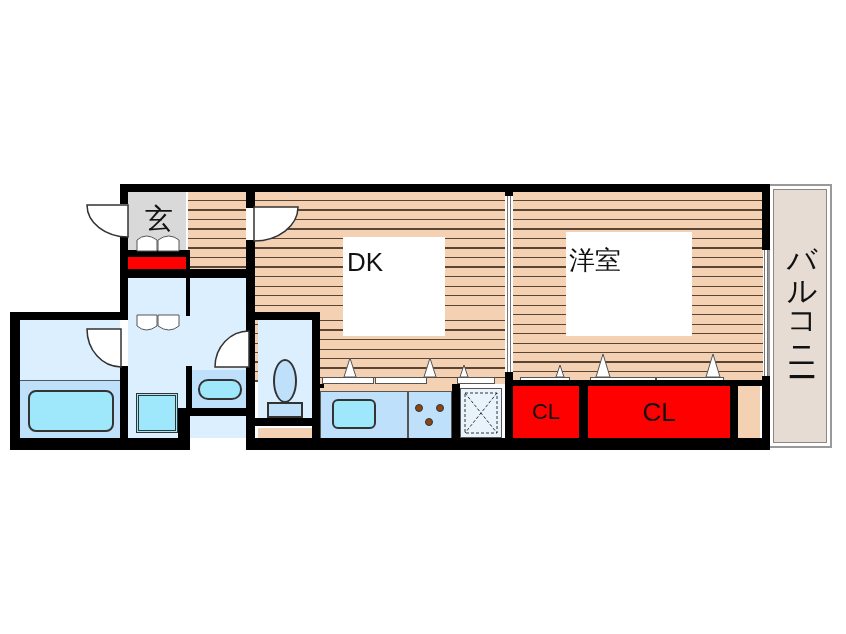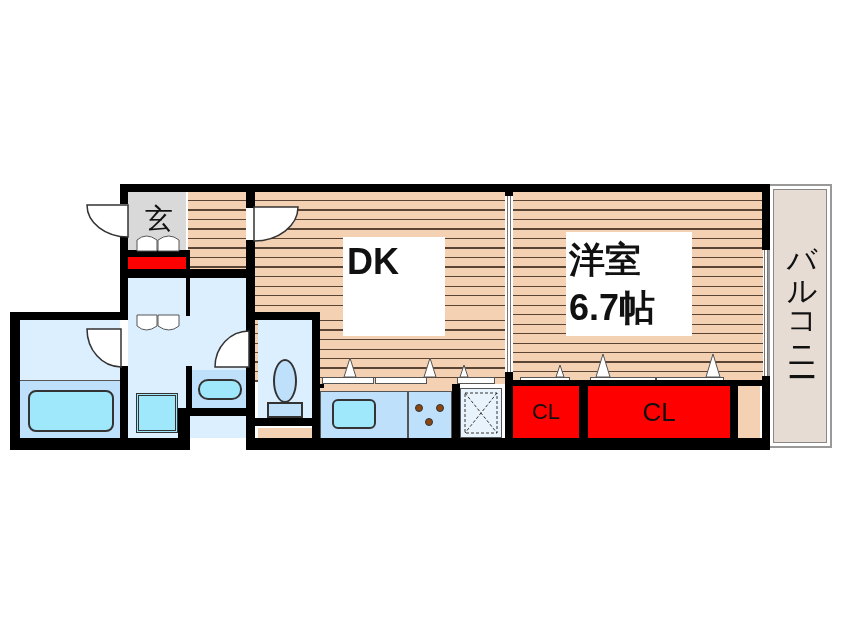--- a/index.html
+++ b/index.html
@@ -4,21 +4,21 @@
 <style>
   html,body{margin:0;padding:0;background:#fff;}
   body{width:846px;height:634px;position:relative;overflow:hidden;font-family:"Liberation Sans","DejaVu Sans",sans-serif;}
   .abs{position:absolute;box-sizing:border-box;}
   .wall{position:absolute;background:#000;}
   .floor{position:absolute;background:#f5d1b4;background-image:repeating-linear-gradient(to bottom,#f5d1b4 0px,#f5d1b4 8px,#5a4535 8px,#5a4535 9.5px);}
   .tile{position:absolute;background:#dcefff;}
   .entry{position:absolute;background:#d9d9d9;}
   .red{position:absolute;background:#ff0000;}
   .label-box{position:absolute;background:#fff;}
-  .room-label{position:absolute;font-size:36px;line-height:44px;color:#111;white-space:pre;font-weight:bold;}
+  .room-label{position:absolute;font-size:26px;line-height:44px;color:#111;white-space:pre;}
   .cl{position:absolute;color:#111;font-size:22px;display:flex;align-items:center;justify-content:center;}
 </style>
 </head>
 <body>
 
 <div class="abs" style="left:0;top:0;width:846px;height:634px;">
 
   <div class="abs" style="left:768px;top:184px;width:64px;height:264px;border:2px solid #999;background:#fff;">
     <div class="abs" style="left:3px;top:3px;right:3px;bottom:3px;background:#e6dcd4;border:1px solid #888;"></div>
     <div class="abs" style="left:10px;top:40px;width:40px;font-size:30px;line-height:36px;writing-mode:vertical-rl;color:#111;">バルコニー</div>
@@ -133,15 +133,14 @@
     </svg>
   <svg class="abs" style="left:136px;top:314px;" width="44" height="20">
       <path d="M1,1 L1,12 Q10,20 21,12 L21,1 Z M22,1 L22,12 Q33,20 43,12 L43,1 Z" fill="#fff" stroke="#555"></path>
     </svg>
 
   <div class="label-box" style="left:343px;top:237px;width:102px;height:99px;"></div>
   <div class="room-label" style="left:347px;top:240px;">DK</div>
 
   <div class="label-box" style="left:566px;top:232px;width:126px;height:104px;"></div>
   <div class="room-label" style="left:569px;top:238px;">洋室</div>
-  <div class="room-label" style="left:569px;top:286px;">6.7帖</div>
 
 </div>
 
 </body></html>

